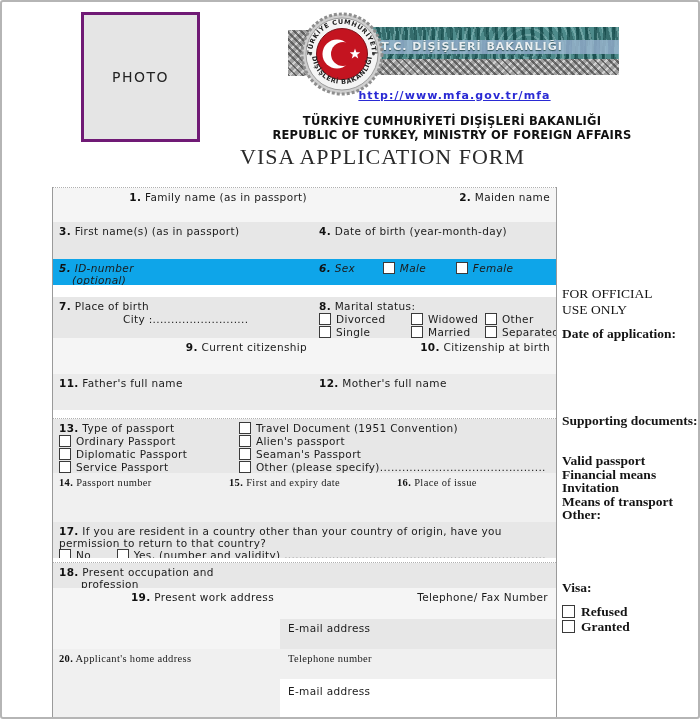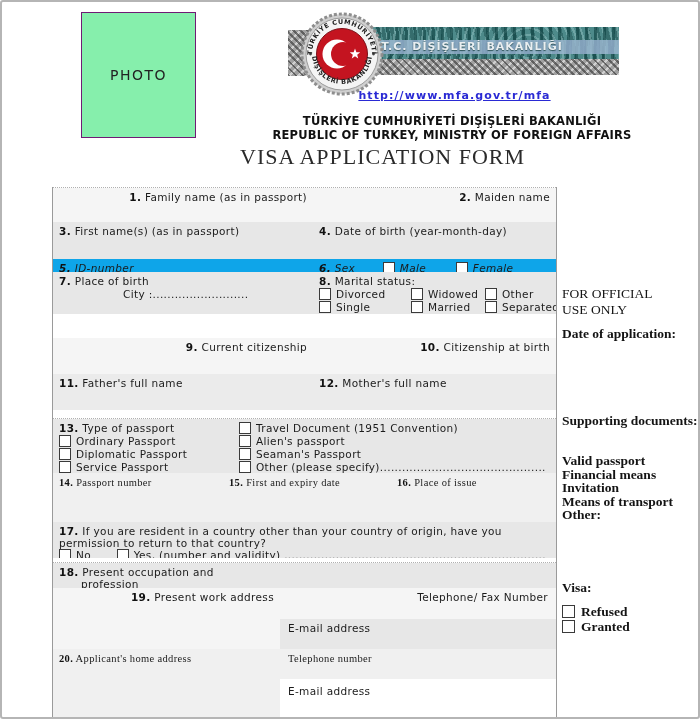--- a/index.html
+++ b/index.html
@@ -8,21 +8,21 @@
     border:2px solid #b5b5b5;border-radius:3px;
     background:#ffffff;overflow:hidden;
     font-family:"DejaVu Sans","Liberation Sans",sans-serif;
     color:#1b1b1b;
   }
   .abs{position:absolute;}
 
   
   .photo-box{
     left:79px;top:10px;width:113px;height:124px;
-    border:1px solid #701a75;background:#86efac;
+    border:3px solid #701a75;background:#e5e5e5;
     display:flex;align-items:center;justify-content:center;
   }
   .photo-label{font-size:14px;letter-spacing:1.5px;color:#222;}
 
   .silver{
     background:#a0a0a0;
     background-image:
       repeating-linear-gradient(45deg, rgba(40,40,40,.55) 0 2px, transparent 2px 5px),
       repeating-linear-gradient(-45deg, rgba(255,255,255,.5) 0 2px, transparent 2px 6px);
   }
@@ -194,21 +194,21 @@
           <div class="indent">(optional)</div>
         </div>
         <div class="cell c2 lbl">
           <span class="num">6.</span>
           <span>Sex</span>
           <span style="margin-left:24px;"><span class="cb"></span><span>Male</span></span>
           <span style="margin-left:26px;"><span class="cb"></span><span>Female</span></span>
         </div>
       </div>
 
-      <div class="row bg-b" style="top:84px;height:42px;">
+      <div class="row bg-b" style="top:109px;height:42px;">
         <div class="cell c1 lbl">
           <div><span class="num">7.</span>
           <span>Place of birth</span></div>
           <div class="dotline" style="padding-left:64px;">City :..........................</div>
           <div style="height:13px;"></div>
           <div class="dotline" style="padding-left:64px;">Country..........................</div>
         </div>
         <div class="cell c2 lbl">
           <div><span class="num">8.</span>
           <span>Marital status:</span></div>

